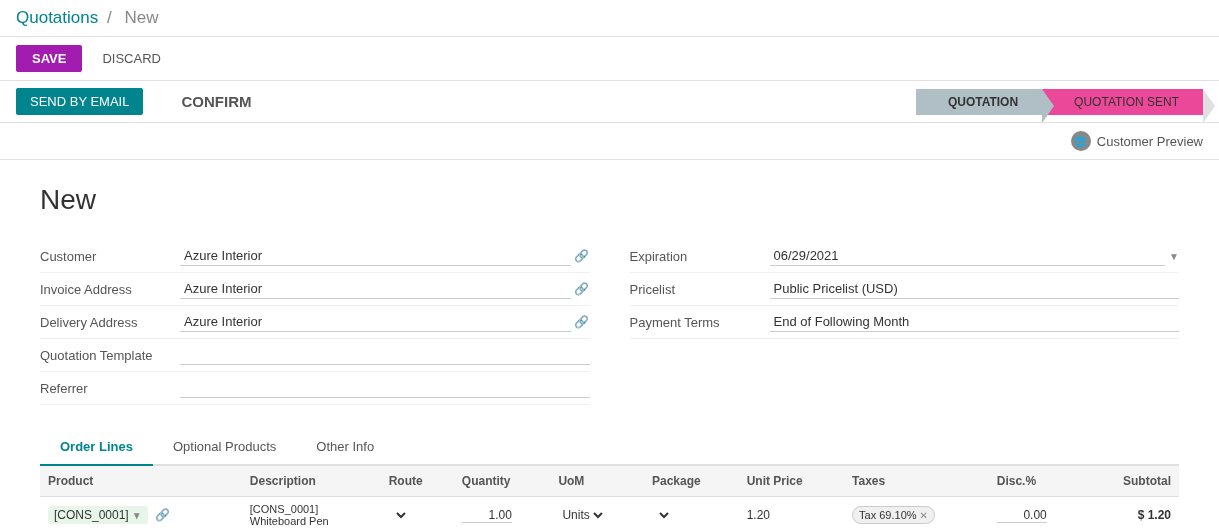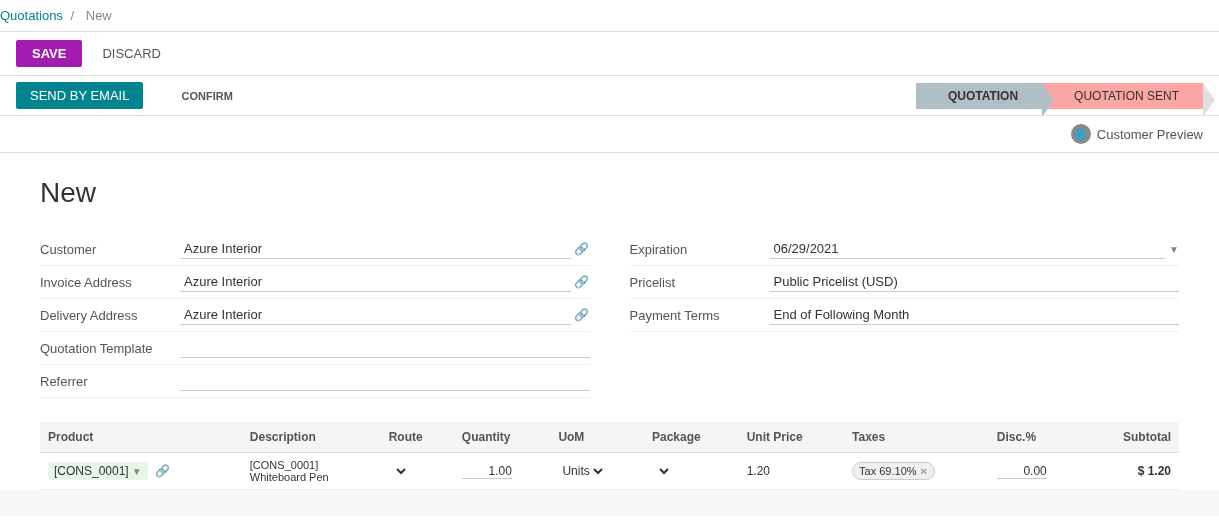--- a/index.html
+++ b/index.html
@@ -1,21 +1,21 @@
 <!DOCTYPE html>
 <html><head>
   <meta charset="utf-8">
   <style>
     * { box-sizing: border-box; margin: 0; padding: 0; }
     body { font-family: Arial, sans-serif; font-size: 13px; color: #333; background: #fff; }
 
     
     .breadcrumb {
-      padding: 8px 0;
-      font-size: 13px;
+      padding: 8px 16px;
+      font-size: 17px;
       color: #555;
       background: #fff;
       border-bottom: 1px solid #e0e0e0;
     }
     .breadcrumb a { color: #00848e; text-decoration: none; }
     .breadcrumb span { color: #888; margin: 0 4px; }
 
     
     .action-bar {
       padding: 8px 16px;
@@ -61,34 +61,34 @@
       cursor: pointer;
       font-size: 13px;
       border-radius: 2px;
     }
     .btn-confirm {
       background: #fff;
       color: #555;
       border: none;
       padding: 6px 14px;
       cursor: pointer;
-      font-size: 11px;
+      font-size: 15px;
       font-weight: bold;
     }
     .workflow-steps {
       margin-left: auto;
       display: flex;
       align-items: center;
     }
     .step {
       padding: 6px 24px 6px 32px;
       font-size: 12px;
       position: relative;
       color: #333;
-      background: #fca5a5;
+      background: #ec4899;
     }
     .step.active {
       background: #b0bec5;
       font-weight: bold;
       color: #333;
     }
     .step::after {
       content: '';
       position: absolute;
       right: -12px;
@@ -423,20 +423,31 @@
               <option>End of Following Month</option>
             </select>
           </div>
         </div>
 
       </div>
     </div>
   </div>
 
   <div class="tabs-container">
+    <div class="tabs-nav">
+      <div class="tab active">
+        <span>Order Lines</span>
+      </div>
+      <div class="tab">
+        <span>Optional Products</span>
+      </div>
+      <div class="tab">
+        <span>Other Info</span>
+      </div>
+    </div>
 
     <table class="order-table">
       <thead>
         <tr>
           <th><span>Product</span></th>
           <th><span>Description</span></th>
           <th><span>Route</span></th>
           <th><span>Quantity</span></th>
           <th><span>UoM</span></th>
           <th><span>Package</span></th>

